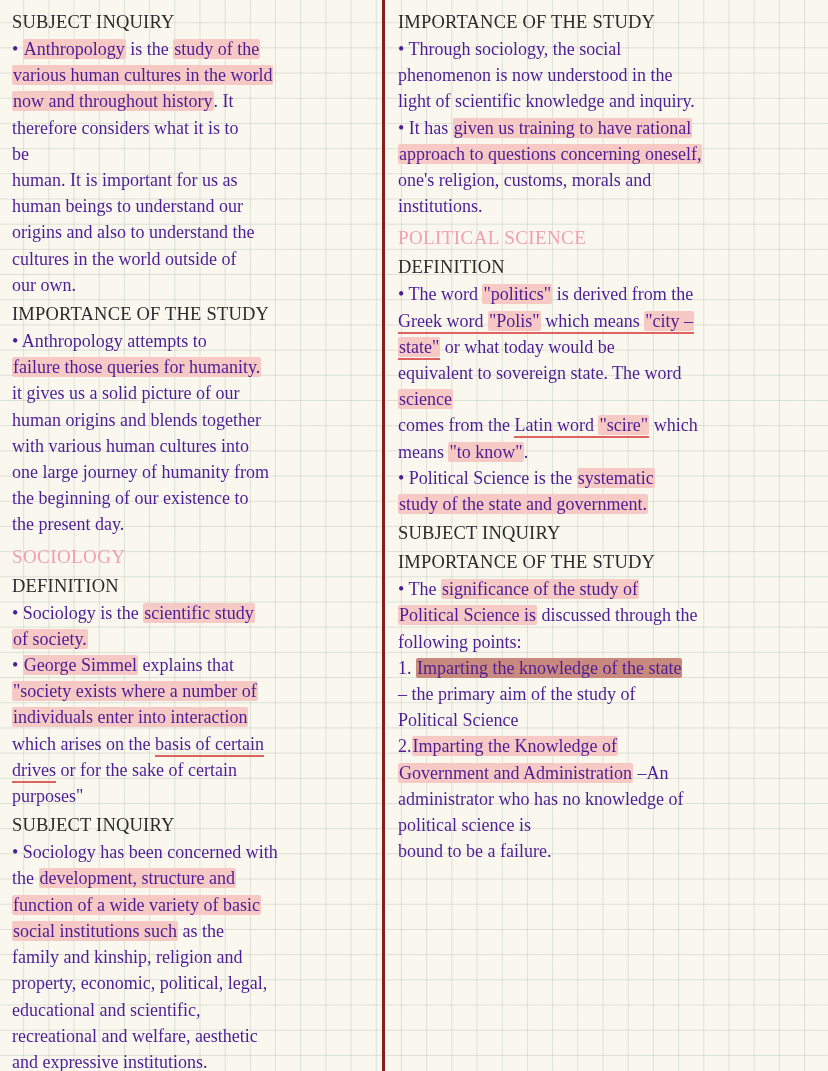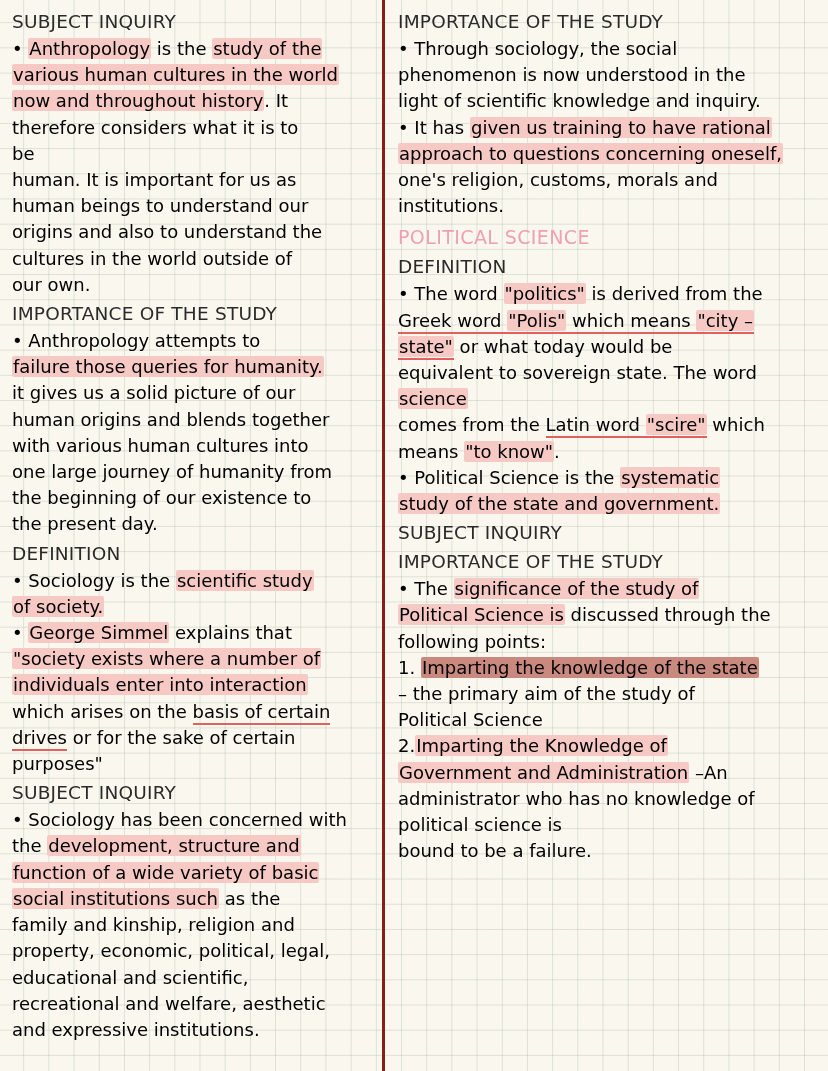--- a/index.html
+++ b/index.html
@@ -35,20 +35,21 @@
     height: 1071px;
     background: #8b1c1c;
   }
   .page {
     position: absolute;
     top: 0; left: 0;
     width: 828px;
     height: 1071px;
     display: flex;
     box-sizing: border-box;
+    font-family: Liberation Serif, serif;
   }
   .col {
     box-sizing: border-box;
     padding: 6px 12px 0 12px;
   }
   .col-left { width: 382px; }
   .col-right { width: 446px; padding-left: 16px; padding-right: 14px; }
 
   .blk { margin: 0 0 1px 0; }
 
@@ -62,21 +63,21 @@
   .head-pink {
     font-size: 19px;
     line-height: 27px;
     color: #f0a0ae;
     letter-spacing: 0.4px;
     margin: 5px 0 1px 0;
   }
   p.body {
     font-size: 18px;
     line-height: 26.2px;
-    color: #000000;
+    color: #4c1d95;
     margin: 0;
   }
   .hl {
     background: #f7c9c4;
     border-radius: 2px;
     padding: 0 1px;
     box-decoration-break: clone;
     -webkit-box-decoration-break: clone;
   }
   .hl-dark {
@@ -105,20 +106,23 @@
     <div class="blk">
       <div class="head">SUBJECT INQUIRY</div>
       <p class="body"><span class="bullet">•</span> <span class="hl">Anthropology</span> is the <span class="hl">study of the<br>various human cultures in the world<br>now and throughout history</span>. It<br>therefore considers what it is to<br>be<br>human. It is important for us as<br>human beings to understand our<br>origins and also to understand the<br>cultures in the world outside of<br>our own.</p>
     </div>
 
     <div class="blk">
       <div class="head">IMPORTANCE OF THE STUDY</div>
       <p class="body"><span class="bullet">•</span> Anthropology attempts to<br><span class="hl">failure those queries for humanity.</span><br>it gives us a solid picture of our<br>human origins and blends together<br>with various human cultures into<br>one large journey of humanity from<br>the beginning of our existence to<br>the present day.</p>
     </div>
 
+    <div class="blk">
+      <div class="head-pink">SOCIOLOGY</div>
+    </div>
 
     <div class="blk">
       <div class="head">DEFINITION</div>
       <p class="body"><span class="bullet">•</span> Sociology is the <span class="hl">scientific study<br>of society.</span><br><span class="bullet">•</span> <span class="hl">George Simmel</span> explains that<br><span class="hl">"society exists where a number of<br>individuals enter into interaction</span><br>which arises on the <span class="ul">basis of certain<br>drives</span> or for the sake of certain<br>purposes"</p>
     </div>
 
     <div class="blk">
       <div class="head">SUBJECT INQUIRY</div>
       <p class="body"><span class="bullet">•</span> Sociology has been concerned with<br>the <span class="hl">development, structure and<br>function of a wide variety of basic<br>social institutions such</span> as the<br>family and kinship, religion and<br>property, economic, political, legal,<br>educational and scientific,<br>recreational and welfare, aesthetic<br>and expressive institutions.</p>
     </div>

